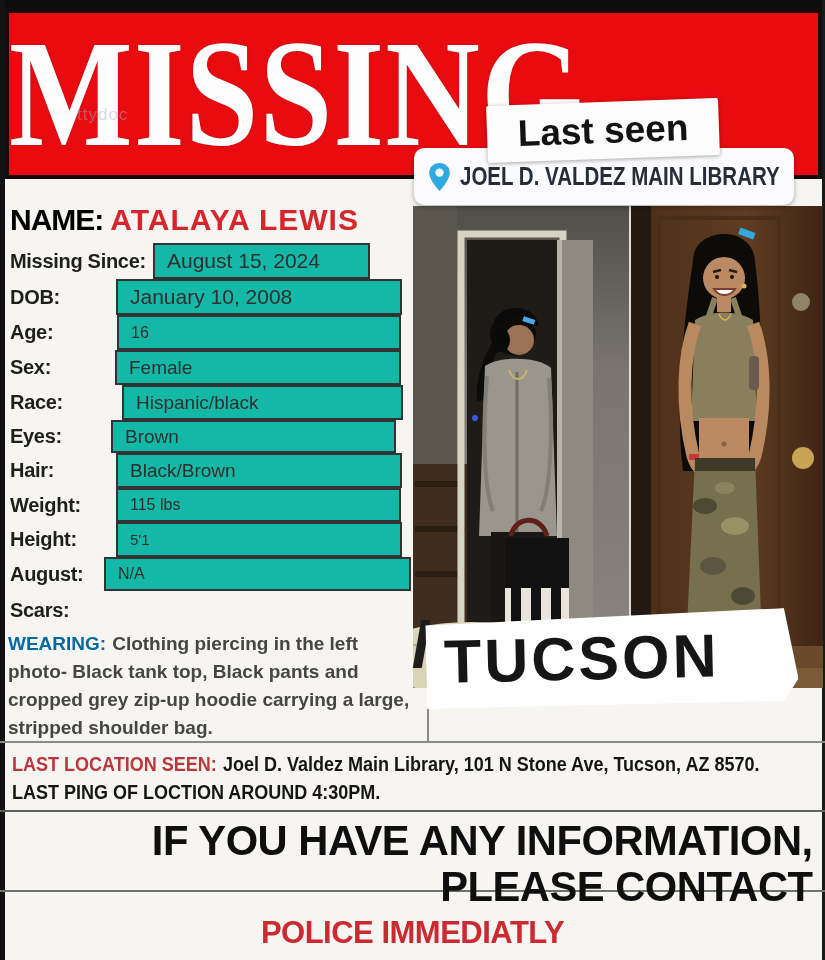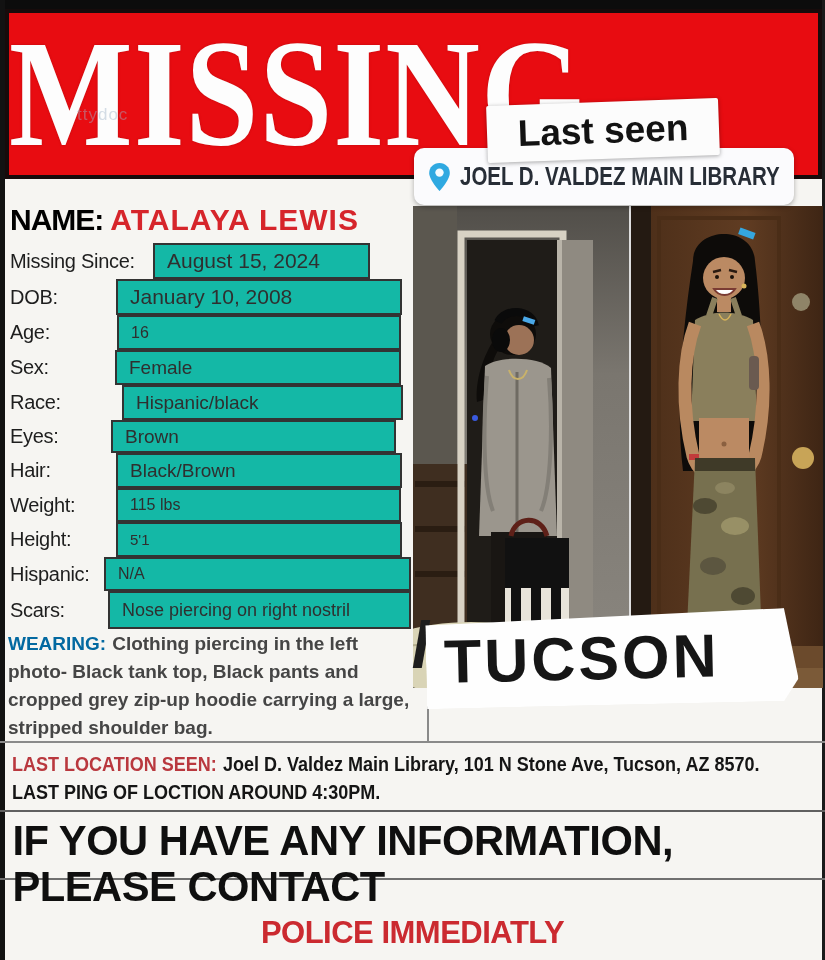--- a/index.html
+++ b/index.html
@@ -50,21 +50,21 @@
   }
 
   
   .name-row { position:absolute; left:10px; top:203px; white-space:nowrap; z-index:2; }
   .name-label { font-weight:bold; font-size:30px; color:#000000; letter-spacing:-1px; }
   .name-value { font-weight:bold; font-size:30px; color:#d6252b; letter-spacing:1px; margin-left:7px; }
 
   
   .field { position:absolute; left:0; width:425px; height:var(--h); z-index:2; }
   .flabel {
-    position:absolute; left:10px; top:0; font-weight:normal; font-size:20px;
+    position:absolute; left:10px; top:0; font-weight:bold; font-size:20px;
     color:#1e1e1e; line-height:var(--h); letter-spacing:-0.3px;
   }
   .fbox {
     position:absolute; left:var(--bl); width:var(--bw); height:var(--h);
     background:#14b8a6; border:2px solid #333; display:flex; align-items:center;
     padding-left:12px; font-size:var(--fs); color:#2f2f2f; font-weight:500;
   }
   .r0  { top:243px; --h:36px; --bl:153px; --bw:217px; --fs:21px; }
   .r1  { top:279px; --h:36px; --bl:116px; --bw:286px; --fs:21px; }
   .r2  { top:315px; --h:35px; --bl:117px; --bw:284px; --fs:16px; }
@@ -113,23 +113,23 @@
   .location-sec {
     position:absolute; left:0; top:741px; width:825px; height:69px; z-index:2;
     border-top:2px solid #8a8a8a; padding:7px 0 0 12px;
   }
   .loc-line { white-space:nowrap; transform:scaleX(.9); transform-origin:left center;
     font-weight:bold; font-size:20px; color:#151515; line-height:28px; }
   .loc-label { color:#b9383e; margin-right:7px; }
 
   
   .info-sec {
-    position:absolute; left:0; top:810px; width:825px; height:70px; z-index:2;
+    position:absolute; left:0; top:810px; width:825px; height:82px; z-index:2;
     border-top:2px solid #606060; border-bottom:2px solid #707070;
-    text-align:left; padding-top:5px;
+    text-align:right; padding-top:5px;
   }
   .info-line {
     font-weight:bold; font-size:43px; color:#0f0f0f; line-height:46px;
     transform:scaleX(.97); letter-spacing:-0.5px;
   }
   .police-line {
     position:absolute; left:0; top:915px; width:825px; text-align:center; z-index:2;
     font-weight:bold; font-size:31px; color:#cb2a30; letter-spacing:-0.5px;
   }
 </style>
@@ -209,30 +209,27 @@
         <span>115 lbs</span>
       </div>
   </div>
   <div class="field r8">
     <div class="flabel">Height:</div>
     <div class="fbox">
         <span>5'1</span>
       </div>
   </div>
   <div class="field r9">
-    <div class="flabel">Hispanic:</div>
+    <div class="flabel">August:</div>
     <div class="fbox">
         <span>N/A</span>
       </div>
   </div>
   <div class="field r10">
     <div class="flabel">Scars:</div>
-    <div class="fbox">
-        <span>Nose piercing on right nostril</span>
-      </div>
   </div>
 
   <div class="wearing">
     <span class="wlabel">WEARING:</span><span>Clothing piercing in the left photo- Black tank top, Black pants and cropped grey zip-up hoodie carrying a large, stripped shoulder bag.</span>
   </div>
   <div class="col-divider"></div>
 
   <div class="photos">
     <div class="photo photo-left" aria-label="Girl wearing headphones and a grey cropped zip-up hoodie carrying a large striped shoulder bag, standing in a doorway">
       <svg width="216" height="482" viewBox="0 0 216 482">

